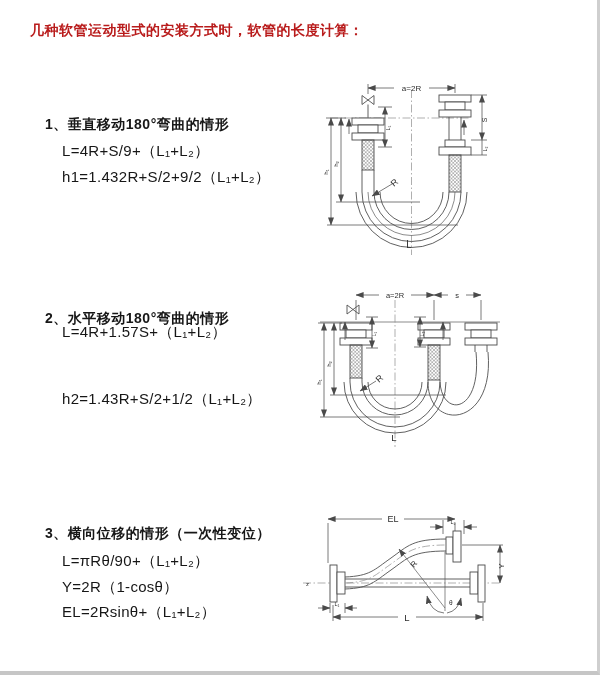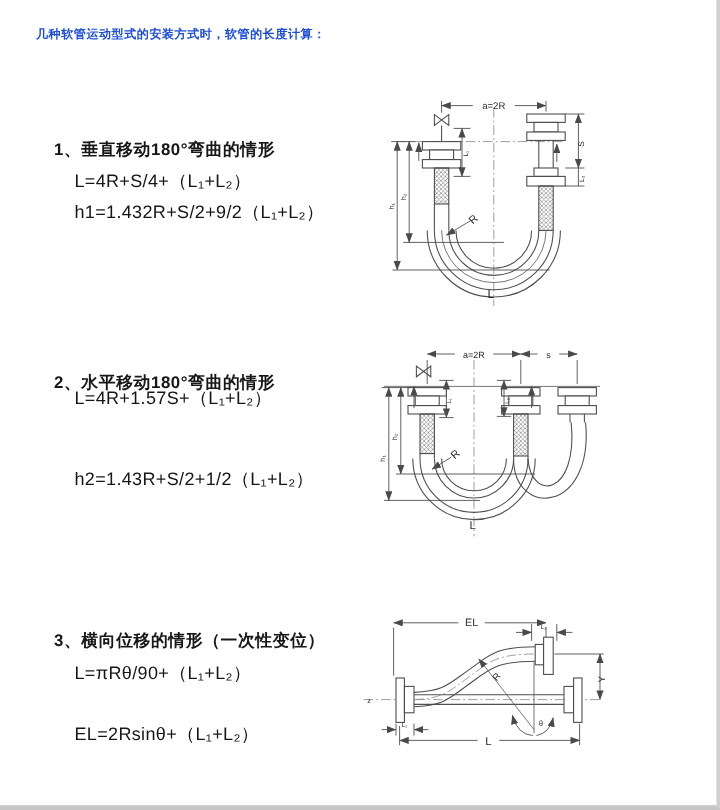--- a/index.html
+++ b/index.html
@@ -8,21 +8,21 @@
     font-family:"Liberation Sans","DejaVu Sans",sans-serif;
     color:#1f1f1f;overflow:hidden;
   }
   .page{
     position:absolute;inset:0;background:#ffffff;
     border-right:3px solid #cfcfcf;border-bottom:4px solid #c6c6c6;
     box-sizing:border-box;
   }
   .title{
     position:absolute;left:30px;top:22px;
-    font-size:10px;font-weight:700;letter-spacing:0.5px;color:#1d4ed8;
+    font-size:14px;font-weight:700;letter-spacing:0.5px;color:#b91c1c;
     white-space:nowrap;
   }
   .sec-heading{
     position:absolute;left:45px;font-size:14px;font-weight:700;
     letter-spacing:0.5px;color:#171717;white-space:nowrap;
   }
   .formula{
     position:absolute;left:62px;font-size:15px;font-weight:400;
     letter-spacing:0.3px;color:#161616;white-space:nowrap;
   }
@@ -36,29 +36,30 @@
   .braid{fill:url(#hp);stroke:#4a4a4a;stroke-width:0.9;}
 </style>
 </head>
 <body>
 
 <div class="page">
 
   <div class="title">几种软管运动型式的安装方式时，软管的长度计算：</div>
 
   <div class="sec-heading" style="top:116px">1、垂直移动180°弯曲的情形</div>
-  <div class="formula" style="top:142px">L=4R+S/4+（L₁+L₂）</div>
+  <div class="formula" style="top:142px">L=4R+S/9+（L₁+L₂）</div>
   <div class="formula" style="top:168px">h1=1.432R+S/2+9/2（L₁+L₂）</div>
 
   <div class="sec-heading" style="top:310px">2、水平移动180°弯曲的情形</div>
   <div class="formula" style="top:323px">L=4R+1.57S+（L₁+L₂）</div>
   <div class="formula" style="top:390px">h2=1.43R+S/2+1/2（L₁+L₂）</div>
 
   <div class="sec-heading" style="top:525px">3、横向位移的情形（一次性变位）</div>
   <div class="formula" style="top:552px">L=πRθ/90+（L₁+L₂）</div>
+  <div class="formula" style="top:578px">Y=2R（1-cosθ）</div>
   <div class="formula" style="top:603px">EL=2Rsinθ+（L₁+L₂）</div>
 
   <svg style="left:298px;top:76px" width="270" height="184" viewBox="298 76 270 184">
     <defs>
       <pattern id="hp" patternUnits="userSpaceOnUse" width="3.5" height="3.5">
         <path d="M0,3.5 L3.5,0 M0,0 L3.5,3.5" stroke="#787878" stroke-width="0.5"></path>
       </pattern>
       <marker id="arr" markerWidth="8" markerHeight="6" refX="7.6" refY="3" orient="auto-start-reverse" markerUnits="userSpaceOnUse">
         <path d="M0,0 L8,3 L0,6 Z" fill="#4a4a4a"></path>
       </marker>

